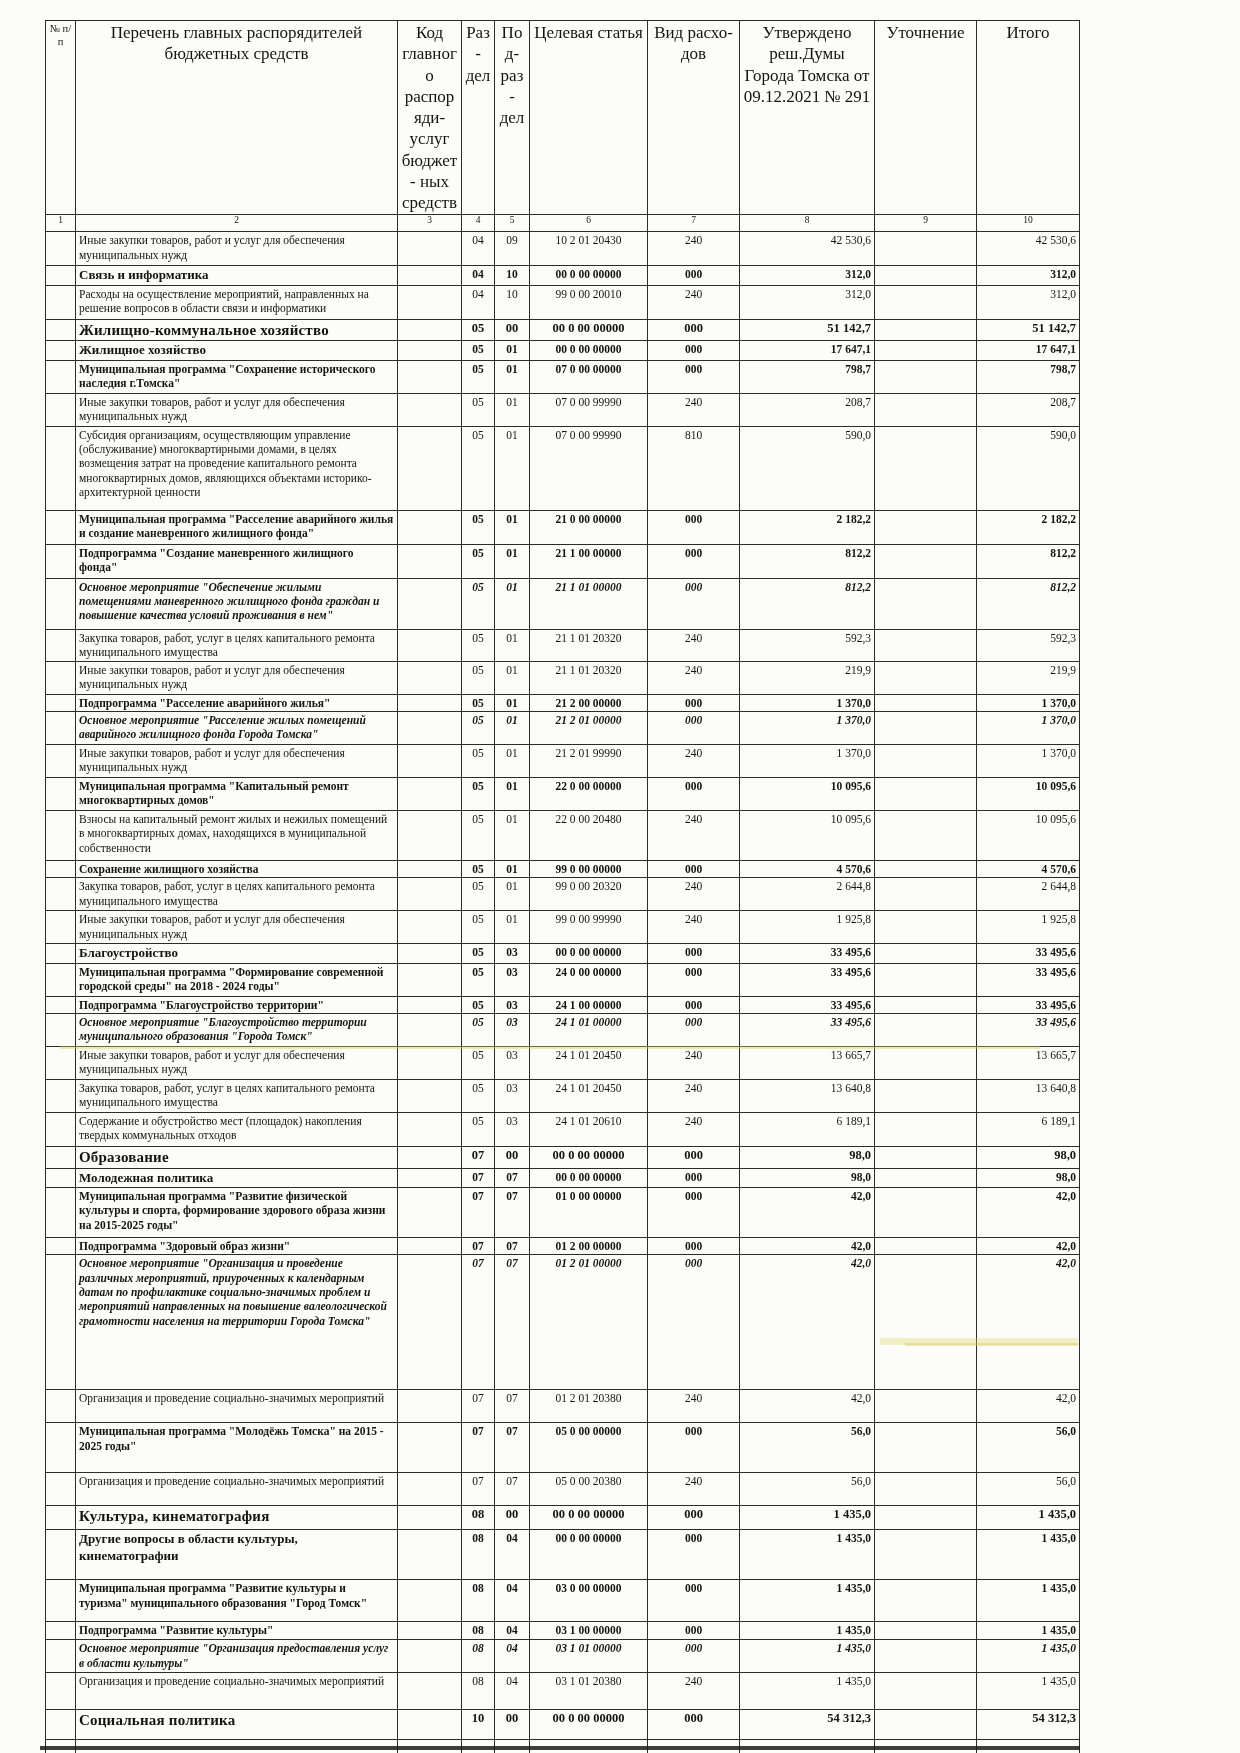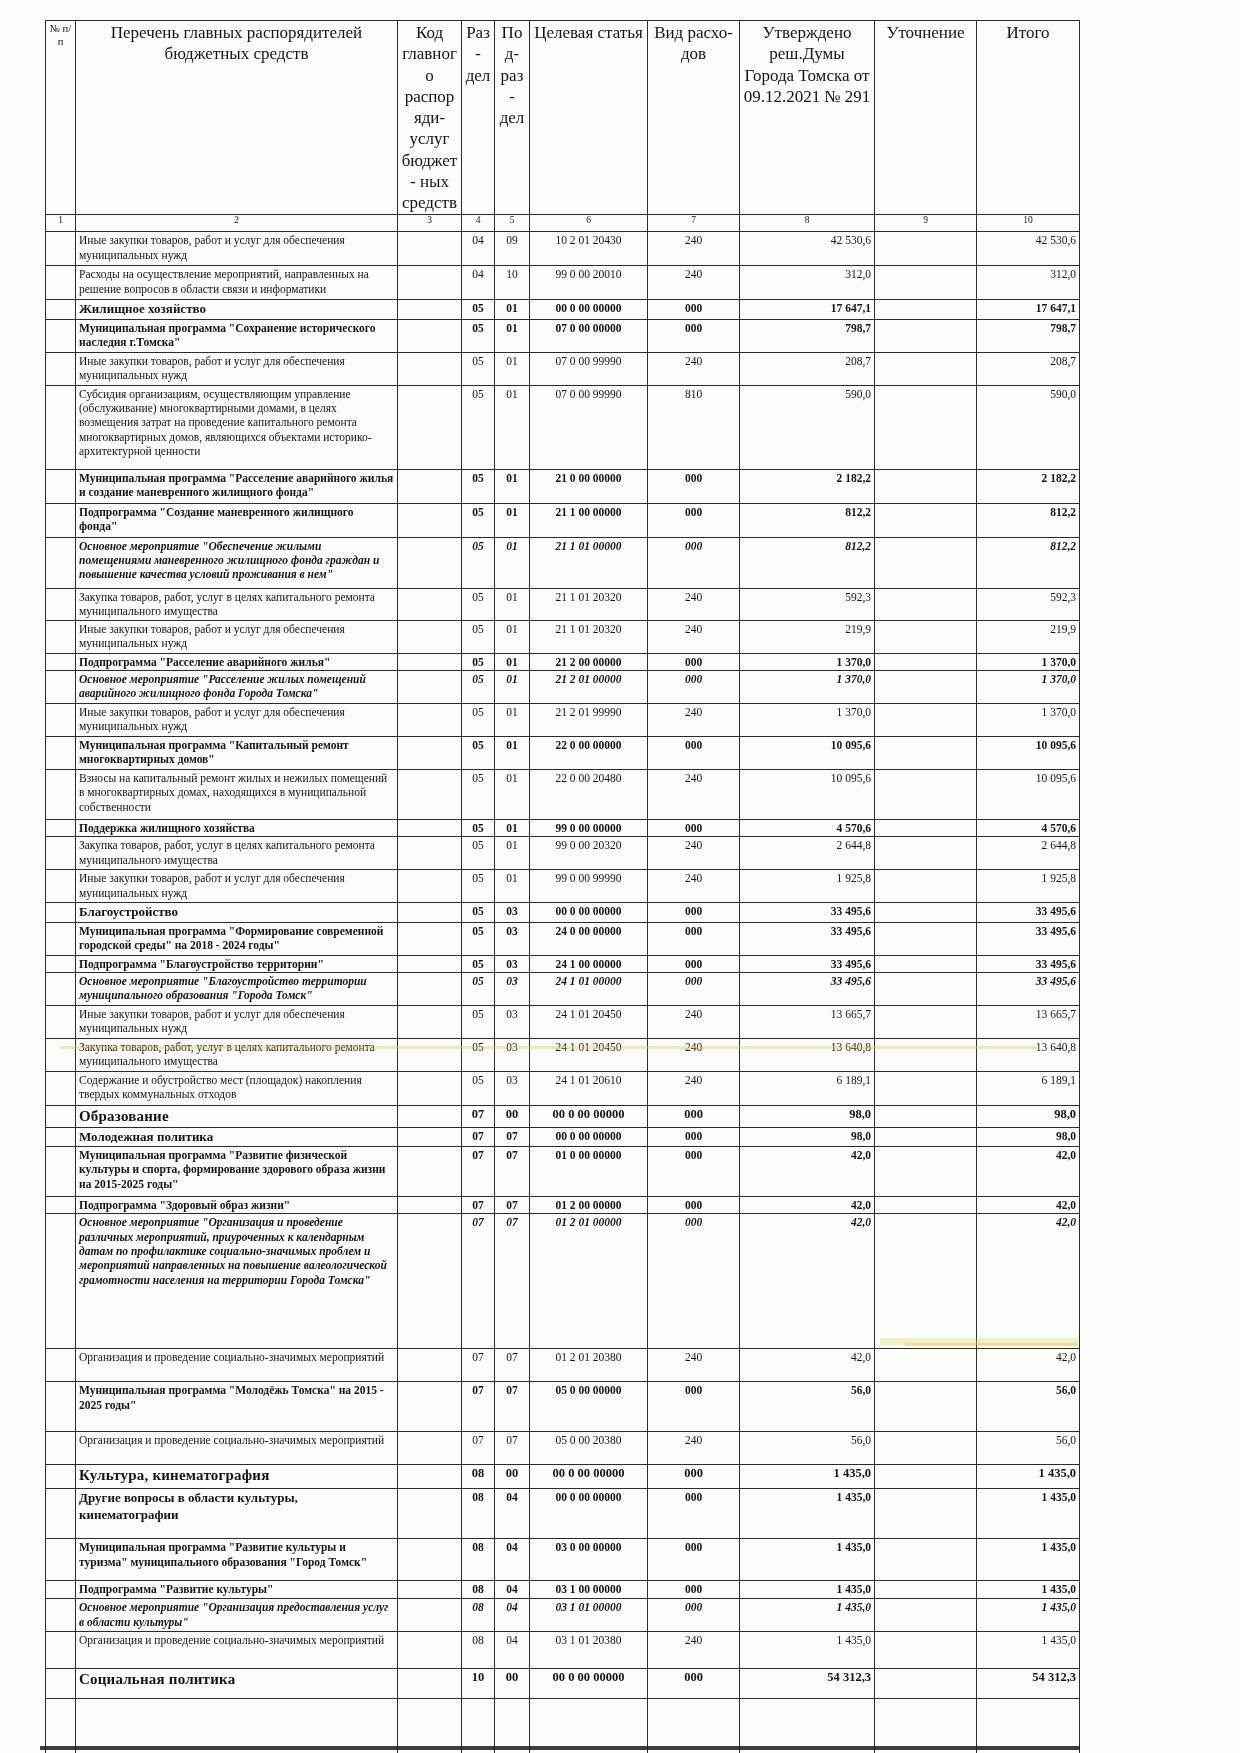--- a/index.html
+++ b/index.html
@@ -109,32 +109,56 @@
           <td class="c2">Иные закупки товаров, работ и услуг для обеспечения муниципальных нужд</td>
           <td class="c3"></td>
           <td class="c4">04</td>
           <td class="c5">09</td>
           <td class="c6">10 2 01 20430</td>
           <td class="c7">240</td>
           <td class="c8">42 530,6</td>
           <td class="c9"></td>
           <td class="c10">42 530,6</td>
         </tr>
+        <tr class="row-subsection" style="height: 17px;">
+          <td class="c1"></td>
+          <td class="c2">Связь и информатика</td>
+          <td class="c3"></td>
+          <td class="c4">04</td>
+          <td class="c5">10</td>
+          <td class="c6">00 0 00 00000</td>
+          <td class="c7">000</td>
+          <td class="c8">312,0</td>
+          <td class="c9"></td>
+          <td class="c10">312,0</td>
+        </tr>
         <tr class="row-normal" style="height: 34px; margin-top: 19px;">
           <td class="c1"></td>
           <td class="c2">Расходы на осуществление мероприятий, направленных на решение вопросов в области связи и информатики</td>
           <td class="c3"></td>
           <td class="c4">04</td>
           <td class="c5">10</td>
           <td class="c6">99 0 00 20010</td>
           <td class="c7">240</td>
           <td class="c8">312,0</td>
           <td class="c9"></td>
           <td class="c10">312,0</td>
         </tr>
+        <tr class="row-section" style="height: 20px;">
+          <td class="c1"></td>
+          <td class="c2">Жилищно-коммунальное хозяйство</td>
+          <td class="c3"></td>
+          <td class="c4">05</td>
+          <td class="c5">00</td>
+          <td class="c6">00 0 00 00000</td>
+          <td class="c7">000</td>
+          <td class="c8">51 142,7</td>
+          <td class="c9"></td>
+          <td class="c10">51 142,7</td>
+        </tr>
         <tr class="row-subsection" style="height: 17px; margin-top: 30px;">
           <td class="c1"></td>
           <td class="c2">Жилищное хозяйство</td>
           <td class="c3"></td>
           <td class="c4">05</td>
           <td class="c5">01</td>
           <td class="c6">00 0 00 00000</td>
           <td class="c7">000</td>
           <td class="c8">17 647,1</td>
           <td class="c9"></td>
@@ -291,21 +315,21 @@
           <td class="c4">05</td>
           <td class="c5">01</td>
           <td class="c6">22 0 00 20480</td>
           <td class="c7">240</td>
           <td class="c8">10 095,6</td>
           <td class="c9"></td>
           <td class="c10">10 095,6</td>
         </tr>
         <tr class="row-bold" style="height: 17px;">
           <td class="c1"></td>
-          <td class="c2">Поддержка жилищного хозяйства</td>
+          <td class="c2">Сохранение жилищного хозяйства</td>
           <td class="c3"></td>
           <td class="c4">05</td>
           <td class="c5">01</td>
           <td class="c6">99 0 00 00000</td>
           <td class="c7">000</td>
           <td class="c8">4 570,6</td>
           <td class="c9"></td>
           <td class="c10">4 570,6</td>
         </tr>
         <tr class="row-normal" style="height: 33px;">

